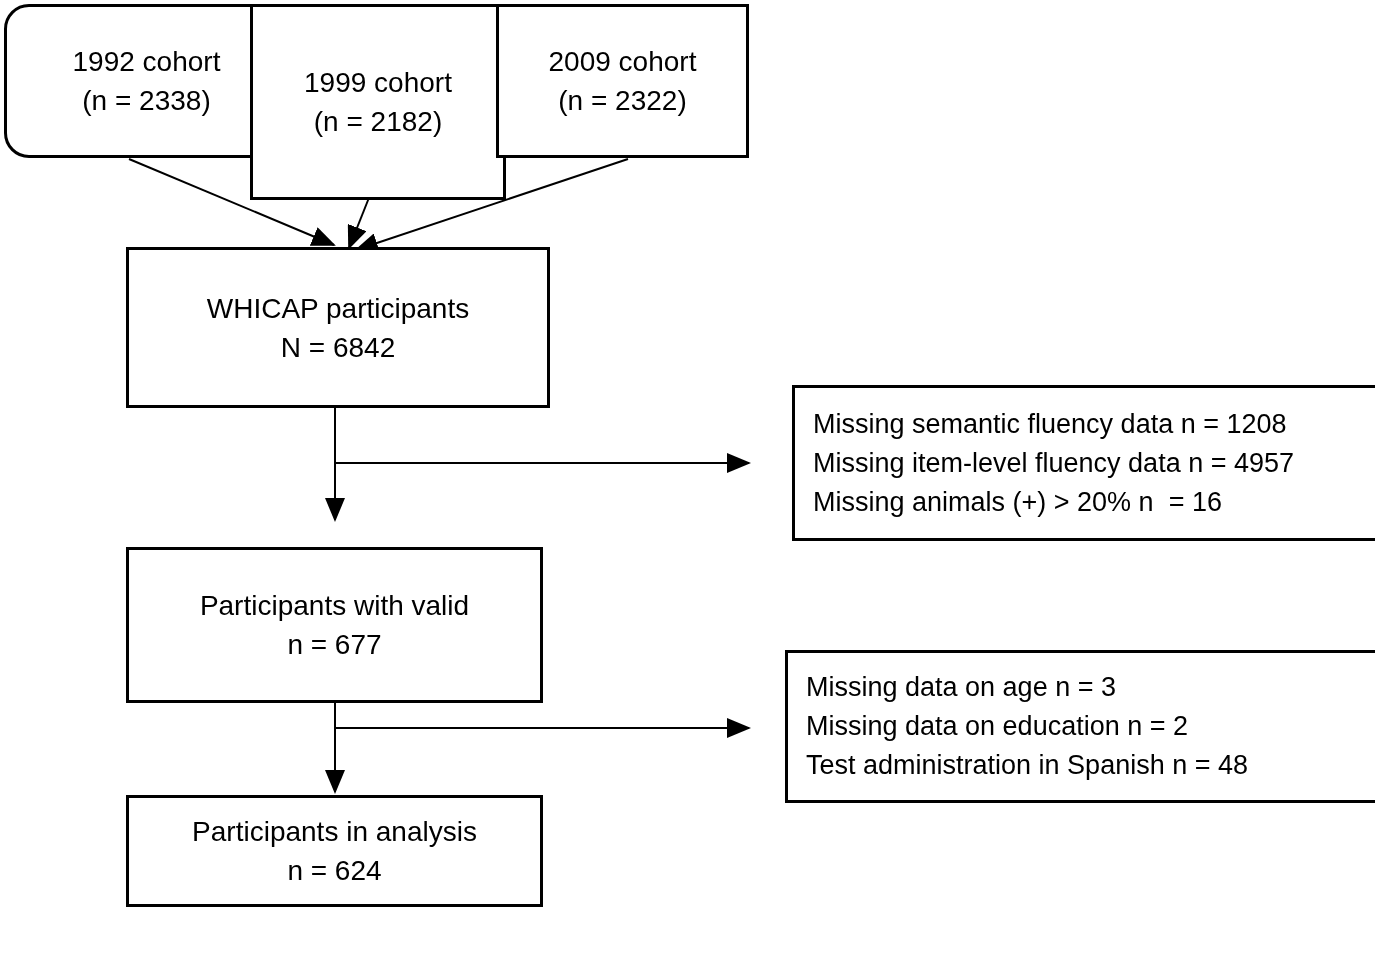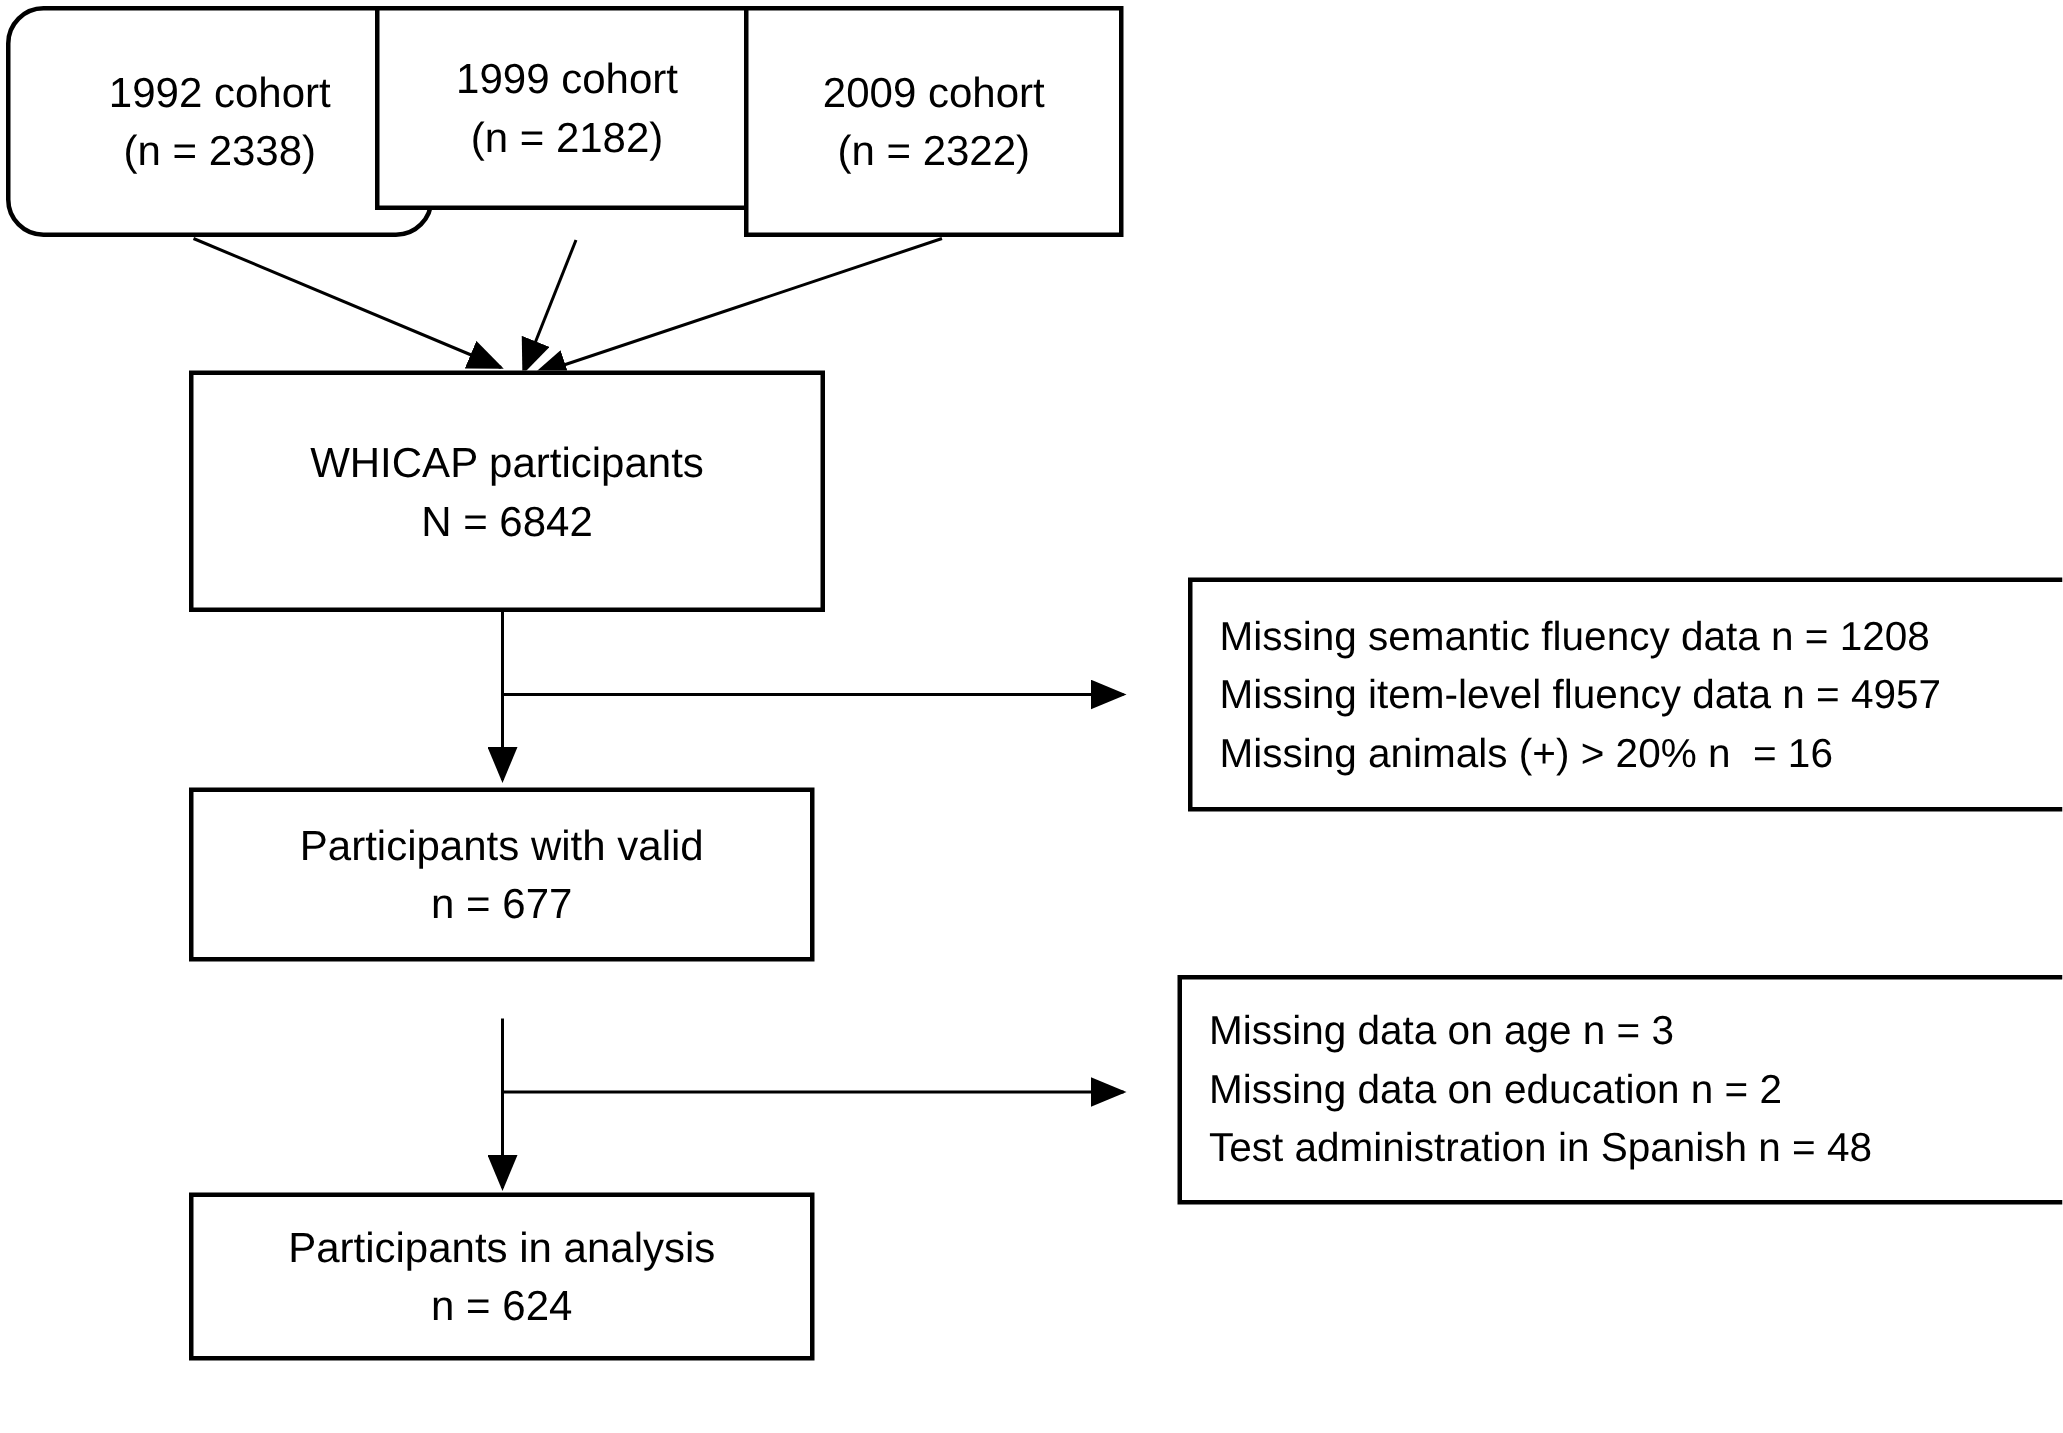--- a/index.html
+++ b/index.html
@@ -43,25 +43,25 @@
     text-align: left;
     padding-left: 18px;
     padding-right: 6px;
     font-size: 27px;
   }
   .tline {
     white-space: pre;
   }
   
   .b-cohort1 { left: 4px;   top: 4px; width: 285px; height: 154px; border-radius: 25px; }
-  .b-cohort2 { left: 250px; top: 4px; width: 256px; height: 136px; }
+  .b-cohort2 { left: 250px; top: 4px; width: 256px; height: 196px; }
   .b-cohort3 { left: 496px; top: 4px; width: 253px; height: 154px; }
   
   .b-whicap   { left: 126px; top: 247px; width: 424px; height: 161px; }
-  .b-valid    { left: 126px; top: 525px; width: 417px; height: 116px; }
+  .b-valid    { left: 126px; top: 547px; width: 417px; height: 156px; }
   .b-analysis { left: 126px; top: 795px; width: 417px; height: 112px; }
   
   .b-excl1 { left: 792px; top: 385px; width: 620px; height: 156px; }
   .b-excl2 { left: 785px; top: 650px; width: 620px; height: 153px; }
 </style>
 </head>
 <body>
 
 <div class="canvas">
 

